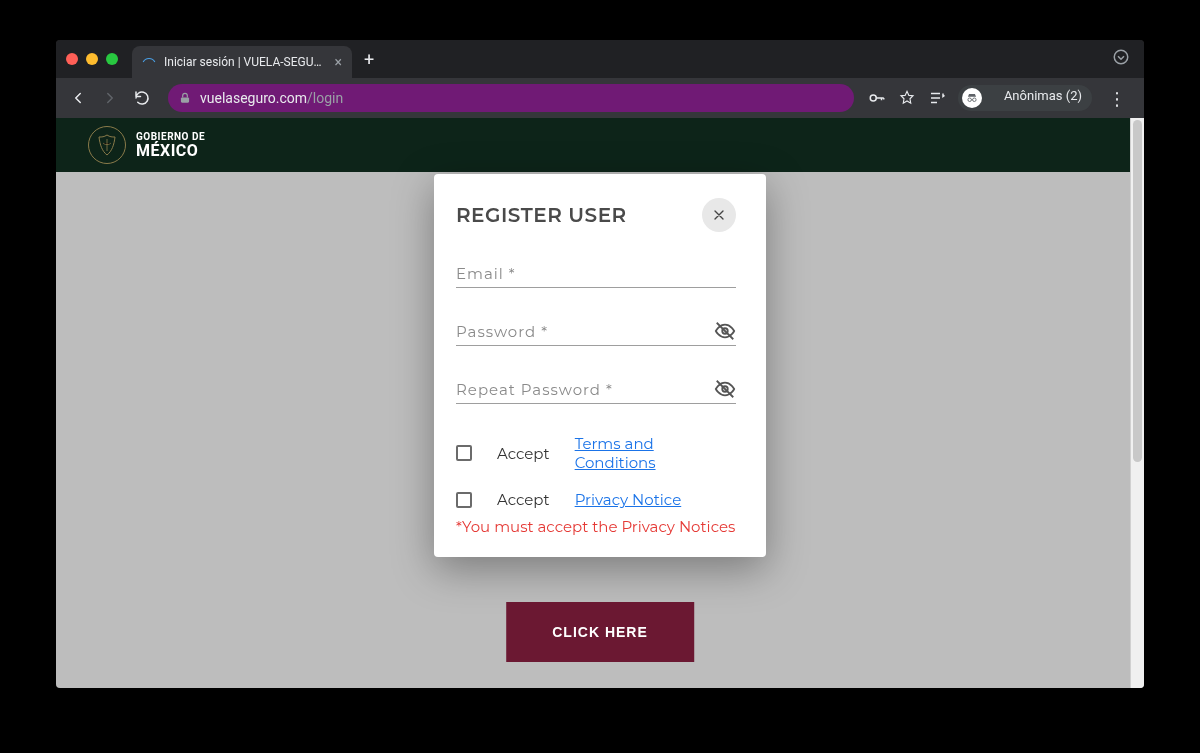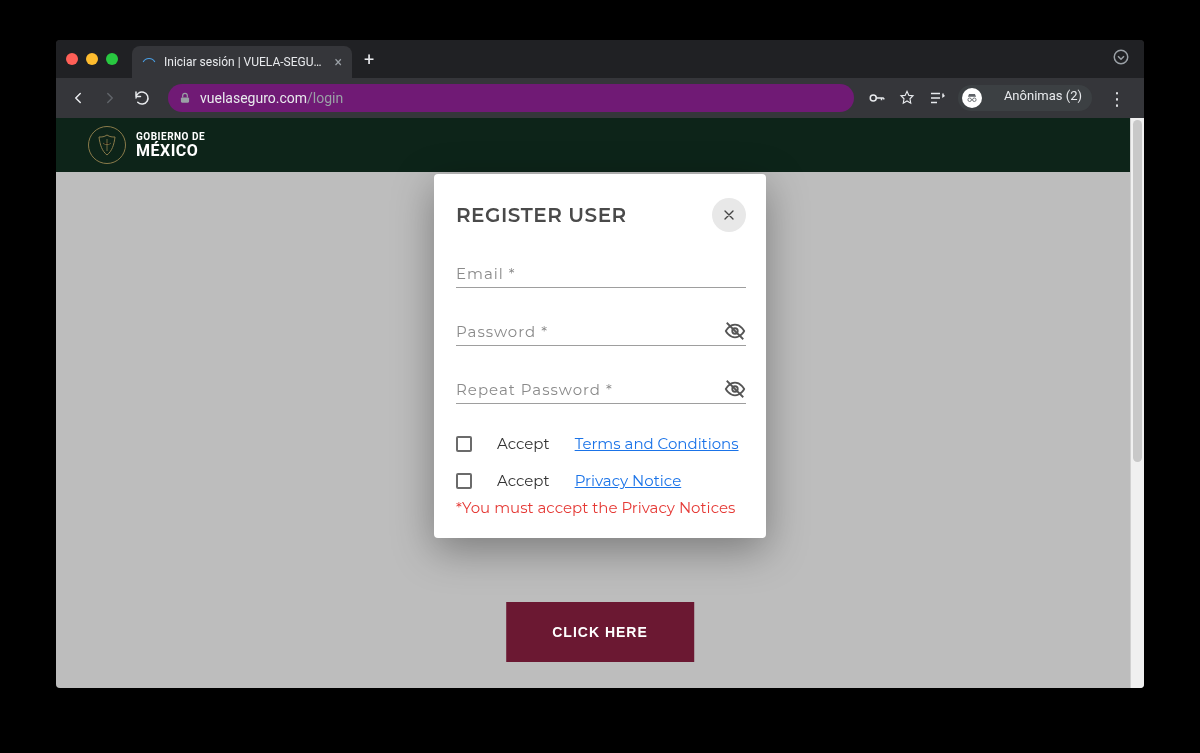--- a/index.html
+++ b/index.html
@@ -149,21 +149,21 @@
       font-weight:600;
       cursor:pointer;
       border:none;
     }
     
     .modal {
       background:#fff;
       width: 332px;
       border-radius: 4px;
       box-shadow: 0 12px 40px rgba(0,0,0,0.35);
-      padding: 24px 20px 20px 22px;
+      padding: 24px 30px 20px 22px;
       margin-top: 2px;
       font-family: "Montserrat","Segoe UI",Roboto,Arial,sans-serif;
     }
     .modal-header {
       display:flex; justify-content:space-between; align-items:center; margin-bottom: 32px;
     }
     .modal-title {
       font-size: 20px; font-weight:600; color:#4a4a4a; letter-spacing:0.5px;
     }
     .modal-close {

